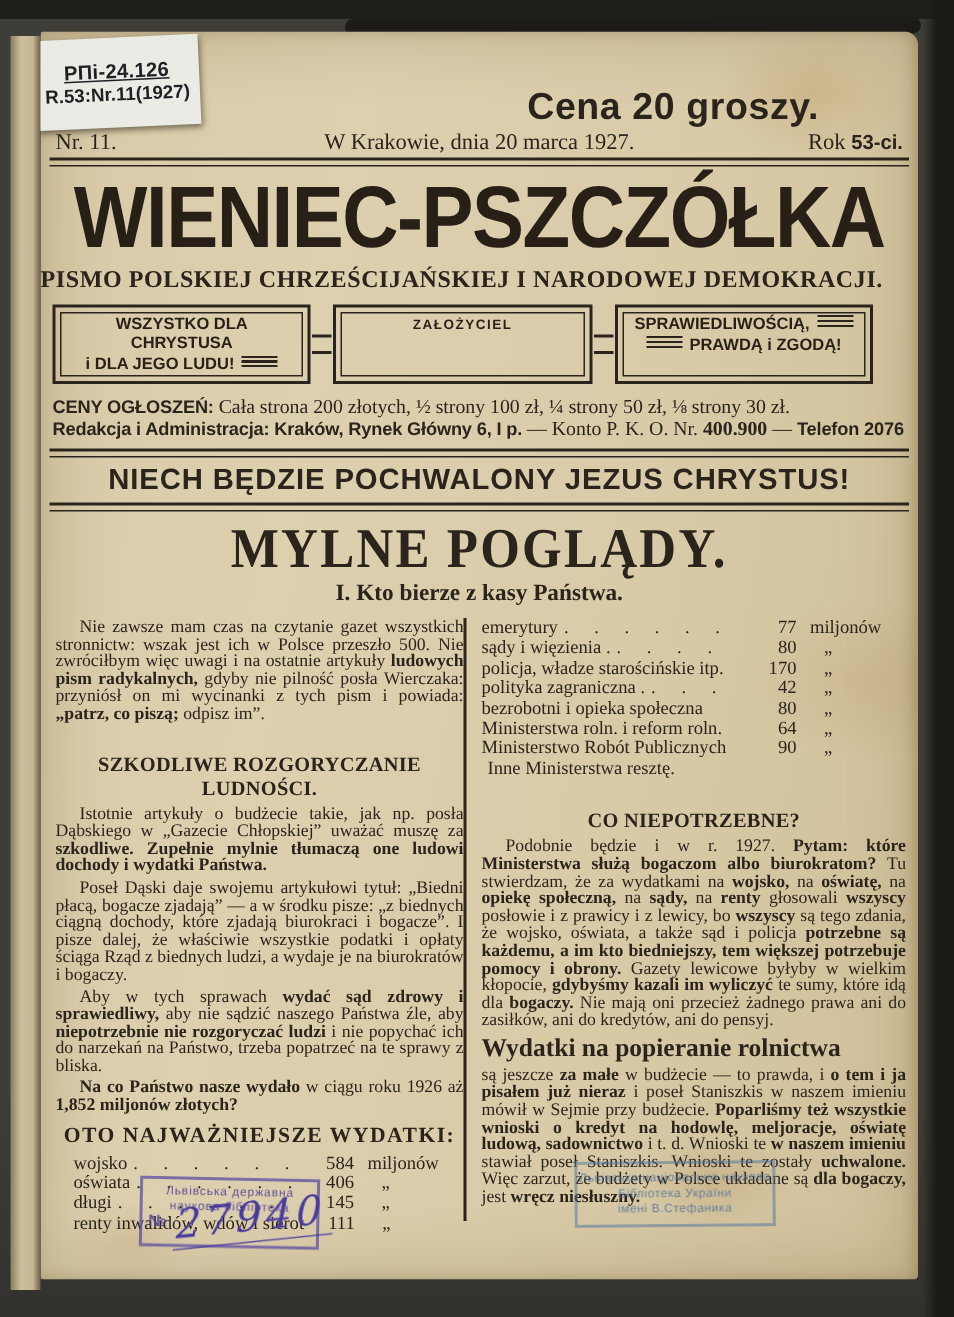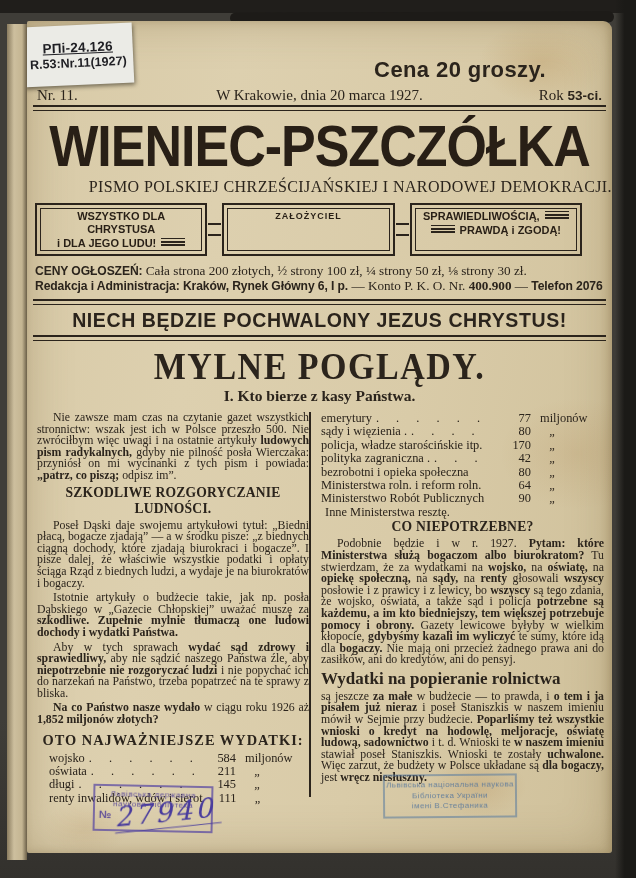--- a/index.html
+++ b/index.html
@@ -26,32 +26,32 @@
   .sbl{font-family:"Liberation Sans","DejaVu Sans",sans-serif;font-weight:bold;font-size:1.04em;}
   
   .hdr-zone{position:relative;height:84px;}
   .sticker{position:absolute;left:-4px;top:4px;width:110px;height:60px;background:#ebebe6;
     transform:rotate(-2.6deg);box-shadow:1px 2px 4px rgba(30,25,15,.55);
     display:flex;flex-direction:column;justify-content:center;align-items:center;
     font-family:"Liberation Sans","DejaVu Sans",sans-serif;font-weight:bold;color:#1f1f24;}
   .sticker .l1{font-size:13.5px;text-decoration:underline;letter-spacing:.2px;}
   .sticker .l2{font-size:12.5px;margin-top:1px;}
   .price{position:absolute;right:66px;top:36px;font-family:"Liberation Sans","DejaVu Sans",sans-serif;
-    font-weight:bold;font-size:22px;letter-spacing:.4px;}
+    font-weight:bold;font-size:25px;letter-spacing:.4px;}
   .meta-row{position:absolute;left:10px;right:10px;bottom:1px;display:flex;align-items:baseline;font-size:15px;}
   .meta-row .issue{width:150px;margin-top:44px;}
   .meta-row .date{flex:1;text-align:center;}
   .meta-row .vol{width:150px;text-align:right;}
   .vol .vnum{font-family:"Liberation Sans","DejaVu Sans",sans-serif;font-weight:bold;font-size:13.5px;}
   .rule2{height:3px;border-top:2px solid #2b241c;border-bottom:1.5px solid #2b241c;margin:0 6px;}
   
   .mast-title{margin:3px 0 0;text-align:center;font-family:"Liberation Sans","DejaVu Sans",sans-serif;
     font-weight:bold;font-size:52px;line-height:56px;letter-spacing:-1px;
     transform:scaleY(1.12);transform-origin:top center;color:#281f16;}
-  .mast-sub{margin-top:8px;text-align:right;font-weight:normal;font-size:16px;letter-spacing:.4px;}
+  .mast-sub{margin-top:8px;text-align:left;font-weight:bold;font-size:16px;letter-spacing:.4px;}
   .boxes{display:flex;align-items:stretch;margin:7px 30px 0 8px;border-radius:12px;}
   .hbox{flex:1;border:2px solid #2b241c;outline:1px solid #2b241c;outline-offset:-6px;
     padding:5px 6px 4px;text-align:center;font-family:"Liberation Sans","DejaVu Sans",sans-serif;
     font-weight:bold;color:#281f16;}
   .hbox .bl1{font-size:11px;line-height:13px;}
   .hbox .bl2{font-size:11px;line-height:14px;}
   .hbox.founder .bl1{font-size:9px;letter-spacing:1px;}
   .box-gap{width:13px;align-self:center;height:9px;border-top:2.5px solid #2b241c;border-bottom:2.5px solid #2b241c;margin:0 1px;}
   .fill3{display:inline-block;width:24px;height:8px;vertical-align:1px;margin-left:5px;
     background:repeating-linear-gradient(to bottom,#2b241c 0 1.5px,transparent 1.5px 3.2px);}
@@ -64,21 +64,21 @@
     font-weight:bold;font-size:19.5px;letter-spacing:.6px;}
   
   .art-title{margin-top:5px;text-align:center;font-weight:bold;font-size:34px;line-height:38px;
     letter-spacing:1.5px;transform:scaleY(1.1);transform-origin:top center;}
   .art-sub{margin-top:3px;text-align:center;font-weight:bold;font-size:15.5px;}
   .cols{display:flex;margin:6px 8px 0;}
   .col-left{width:272px;padding:1px 0 0 2px;}
   .divider{width:2px;background:#2b241c;margin:1px 0 8px;}
   .col-right{flex:1;padding:1px 0 0 10px;}
   .para{font-size:11.8px;line-height:11.6px;text-align:justify;text-indent:16px;margin:0 0 3px;}
-  .shead{text-align:center;font-weight:bold;font-size:13.6px;margin:0 0 3px;letter-spacing:.2px;}
+  .shead{text-align:center;font-weight:bold;font-size:13.6px;margin:20px 0 3px;letter-spacing:.2px;}
   .shead.big{font-size:14.4px;letter-spacing:1px;margin-top:6px;}
   .bhead{text-align:left;font-weight:bold;font-size:17px;margin:3px 0 2px;}
   .trow{display:flex;font-size:12.4px;line-height:13.4px;align-items:baseline;}
   .col-left .trow{padding-left:12px;}
   .tlbl{white-space:nowrap;}
   .tdots{flex:1;overflow:hidden;white-space:nowrap;letter-spacing:7px;padding:0 4px;}
   .tval{width:26px;text-align:right;}
   .tunit{width:64px;white-space:pre;padding-left:9px;}
   .tfoot{font-size:12.4px;line-height:13.5px;padding-left:4px;}
   
@@ -148,35 +148,35 @@
   <div class="rule2"></div>
 
   <div class="art-title">MYLNE POGLĄDY.</div>
   <div class="art-sub">I. Kto bierze z kasy Państwa.</div>
 
   <div class="cols">
 
     <div class="col-left">
       <p class="para"><span>Nie zawsze mam czas na czytanie gazet wszystkich stronnictw: wszak jest ich w Polsce przeszło 500. Nie zwróciłbym więc uwagi i na ostatnie artykuły </span><span class="b">ludowych pism radykalnych,</span><span> gdyby nie pilność posła Wierczaka: przyniósł on mi wycinanki z tych pism i powiada: </span><span class="b">„patrz, co piszą;</span><span> odpisz im”.</span></p>
       <div class="shead">SZKODLIWE ROZGORYCZANIE LUDNOŚCI.</div>
+      <p class="para"><span>Istotnie artykuły o budżecie takie, jak np. posła Dąbskiego w „Gazecie Chłopskiej” uważać muszę za </span><span class="b">szkodliwe. Zupełnie mylnie tłumaczą one ludowi dochody i wydatki Państwa.</span></p>
       <p class="para"><span>Poseł Dąski daje swojemu artykułowi tytuł: „Biedni płacą, bogacze zjadają” — a w środku pisze: „z biednych ciągną dochody, które zjadają biurokraci i bogacze”. I pisze dalej, że właściwie wszystkie podatki i opłaty ściąga Rząd z biednych ludzi, a wydaje je na biurokratów i bogaczy.</span></p>
-      <p class="para"><span>Istotnie artykuły o budżecie takie, jak np. posła Dąbskiego w „Gazecie Chłopskiej” uważać muszę za </span><span class="b">szkodliwe. Zupełnie mylnie tłumaczą one ludowi dochody i wydatki Państwa.</span></p>
       <p class="para"><span>Aby w tych sprawach </span><span class="b">wydać sąd zdrowy i sprawiedliwy,</span><span> aby nie sądzić naszego Państwa źle, aby </span><span class="b">niepotrzebnie nie rozgoryczać ludzi</span><span> i nie popychać ich do narzekań na Państwo, trzeba popatrzeć na te sprawy z bliska.</span></p>
       <p class="para"><span class="b">Na co Państwo nasze wydało</span><span> w ciągu roku 1926 aż </span><span class="b">1,852 miljonów złotych?</span></p>
       <div class="shead big">OTO NAJWAŻNIEJSZE WYDATKI:</div>
       <div class="trow">
           <span class="tlbl">wojsko</span>
           <span class="tdots">. . . . . .</span>
           <span class="tval">584</span>
           <span class="tunit">miljonów</span>
         </div>
       <div class="trow">
           <span class="tlbl">oświata</span>
           <span class="tdots">. . . . . .</span>
-          <span class="tval">211</span>
+          <span class="tval">406</span>
           <span class="tunit">   „</span>
         </div>
       <div class="trow">
           <span class="tlbl">długi</span>
           <span class="tdots">. . . . . .</span>
           <span class="tval">145</span>
           <span class="tunit">   „</span>
         </div>
       <div class="trow">
           <span class="tlbl">renty inwalidów, wdów i sierot</span>

